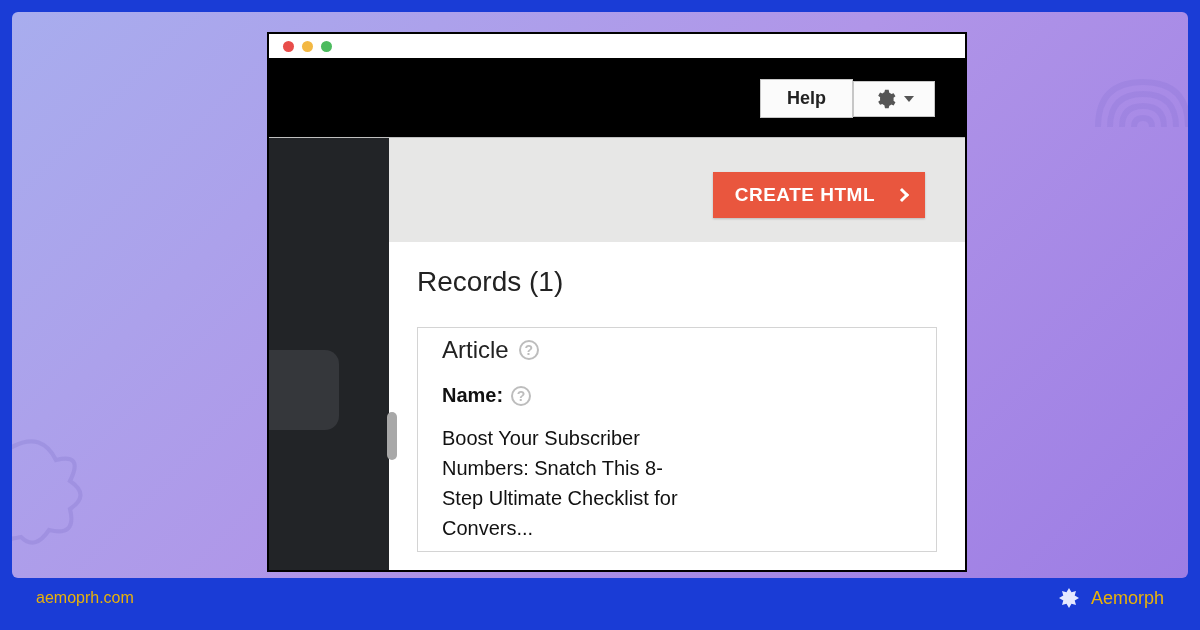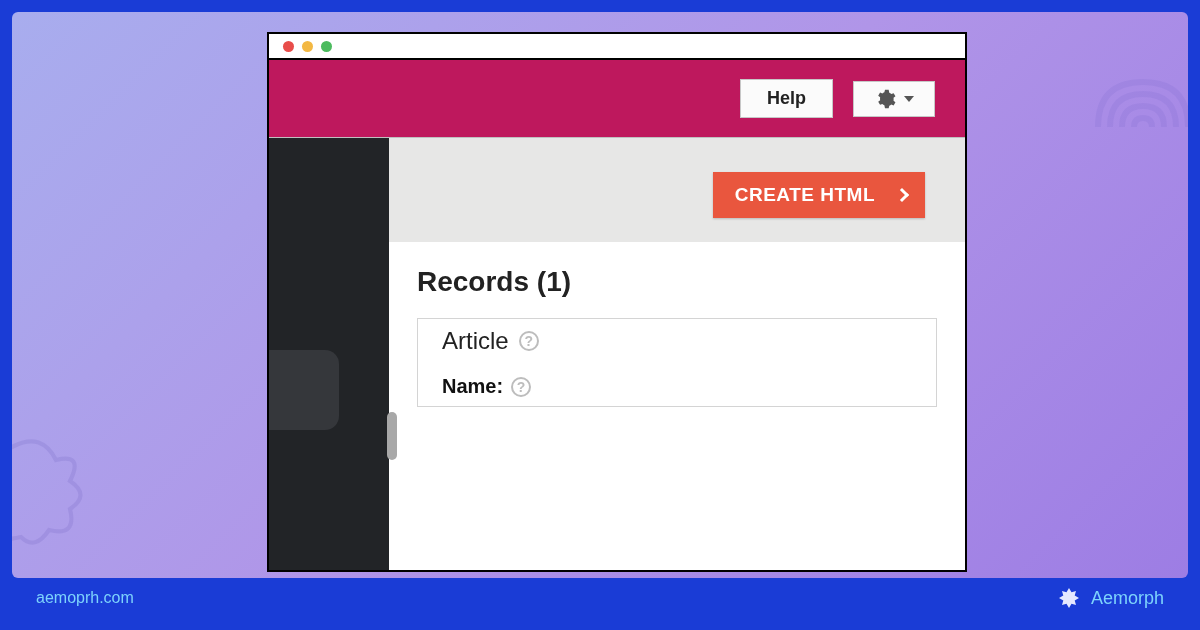--- a/index.html
+++ b/index.html
@@ -65,27 +65,26 @@
     width: 11px;
     height: 11px;
     border-radius: 50%;
   }
   .tl-red { background: #e84d4a; }
   .tl-yellow { background: #f3b843; }
   .tl-green { background: #4cbb5e; }
   
   .toolbar {
     height: 78px;
-    background: #be185d;
+    background: #000000;
     border-bottom: 1px solid #c0c0c0;
     display: flex;
     align-items: center;
     justify-content: flex-end;
     padding: 0 30px;
-    gap: 20px;
   }
   
   .help-btn {
     background: #fbfbfb;
     border: 1px solid #c7c7c7;
     padding: 8px 26px;
     font-size: 18px;
     font-weight: bold;
     color: #222;
     cursor: pointer;
@@ -174,23 +173,23 @@
   
   .content-area {
     background: #fff;
     margin: 0 0 0 0;
     padding: 24px 28px;
     height: 100%;
   }
   
   .records-heading {
     font-size: 28px;
-    font-weight: 700;
+    font-weight: 400;
     color: #222;
-    margin-bottom: 20px;
+    margin-bottom: 29px;
   }
   
   .record-card {
     border: 1px solid #d4d4d4;
     padding: 8px 24px;
   }
   
   .card-title-row {
     display: flex;
     align-items: center;
@@ -244,21 +243,21 @@
   .footer-bar {
     position: absolute;
     left: 12px;
     right: 12px;
     bottom: 12px;
     height: 40px;
     display: flex;
     align-items: center;
     justify-content: space-between;
     padding: 0 24px;
-    color: #7dd3fc;
+    color: #eab308;
     font-size: 16px;
   }
   
   .brand {
     display: flex;
     align-items: center;
     gap: 10px;
     font-size: 18px;
   }
   
@@ -326,20 +325,21 @@
               <div class="card-title-row">
                 <span class="card-title">Article</span>
                 <span class="help-circle">?</span>
               </div>
 
               <div class="field-row">
                 <div class="field-label">
                   <span>Name:</span>
                   <span class="help-circle">?</span>
                 </div>
+                <div class="field-value">Boost Your Subscriber Numbers: Snatch This 8-Step Ultimate Checklist for Convers...</div>
               </div>
             </div>
           </div>
 
         </div>
       </div>
     </div>
   </div>
 
   <div class="footer-bar">

